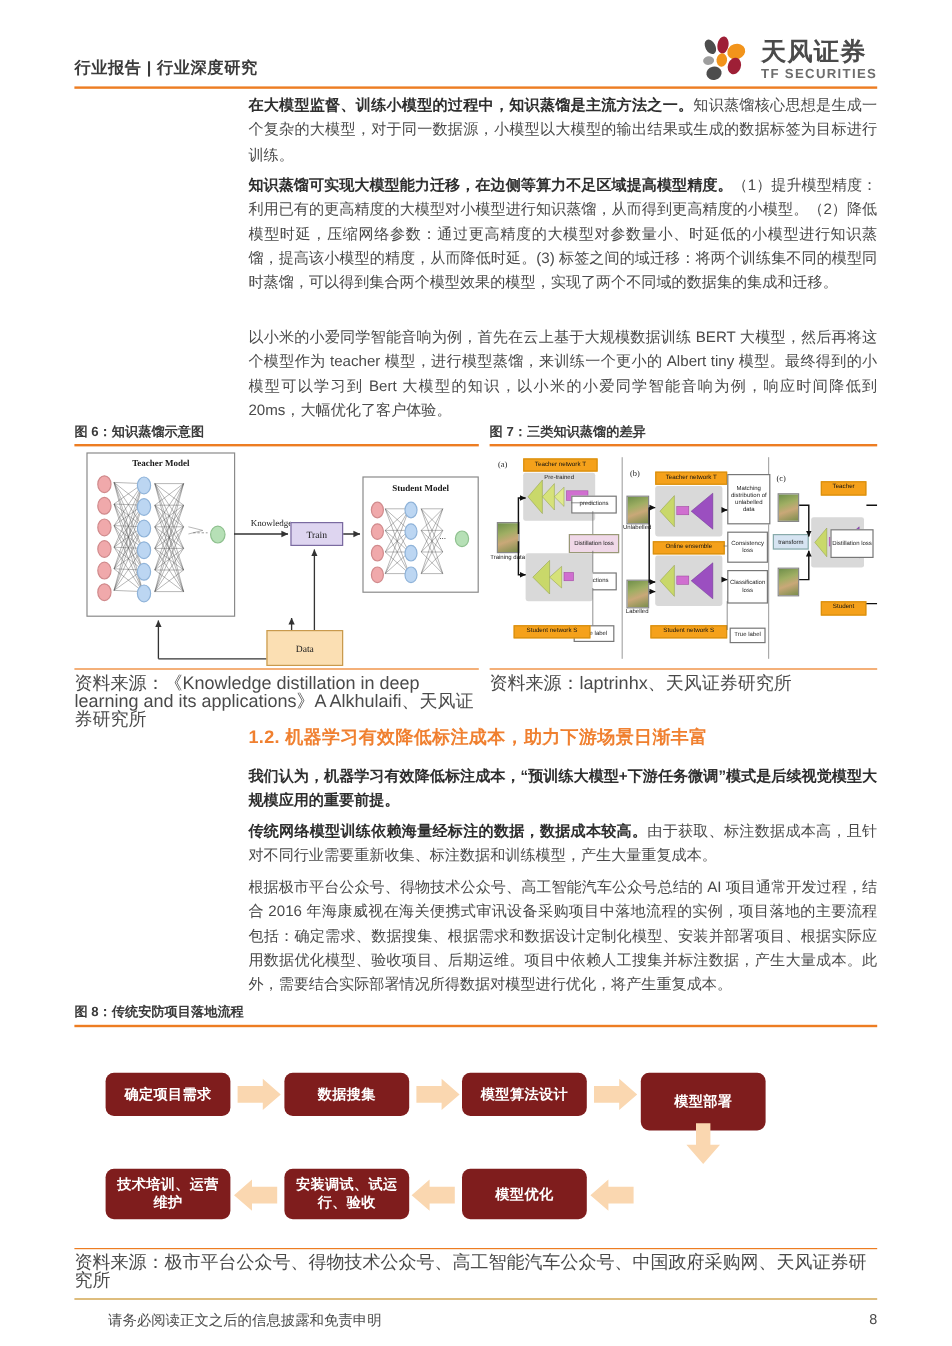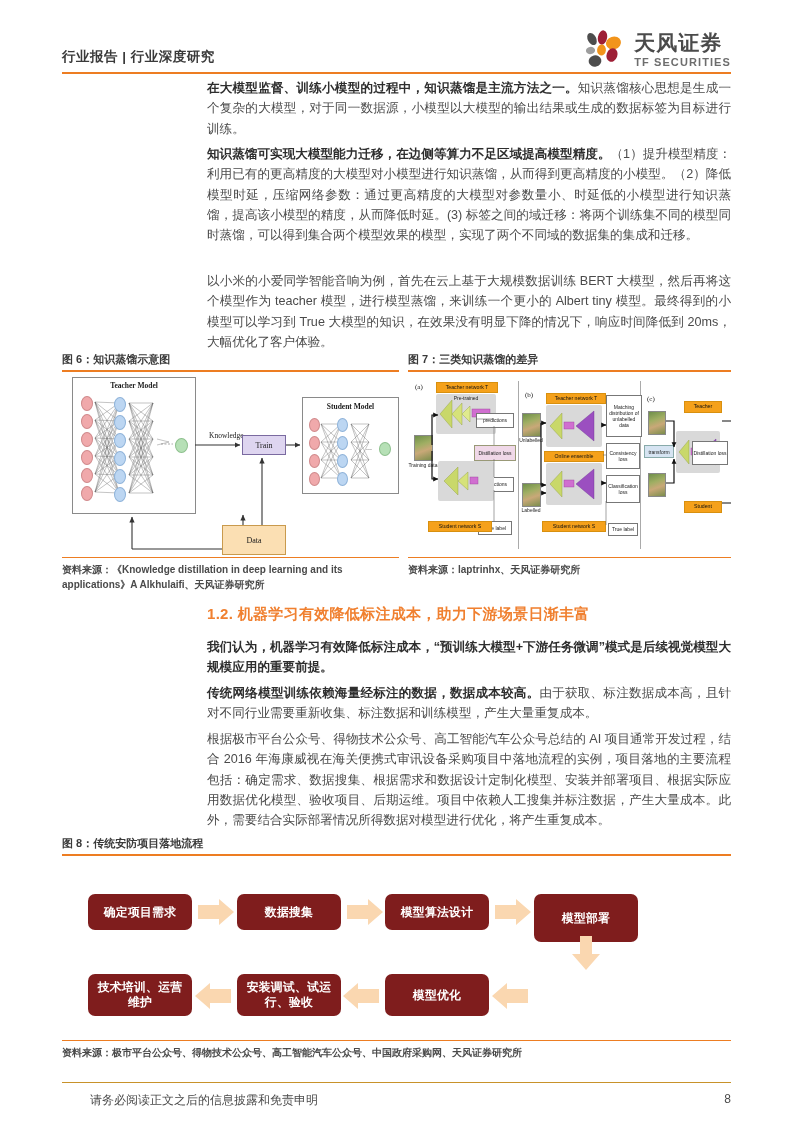--- a/index.html
+++ b/index.html
@@ -120,24 +120,23 @@
     height: 1.6px;
     background: #ED7D22;
   }
   .fig-rule-thin {
     position: absolute;
     height: 1px;
     background: #ED7D22;
   }
   .fig-source {
     position: absolute;
-    font-size: 10px;
+    font-size: 15px;
     color: #4a4a4a;
     line-height: 15px;
-    font-weight: bold;
   }
 
   
   #fig6-box {
     position: absolute;
     left: 62px;
     top: 373px;
     width: 337px;
     height: 184px;
     background: #ffffff;
@@ -353,21 +352,21 @@
 
   <div class="para" style="top:78px;">
     <b>在大模型监督、训练小模型的过程中，知识蒸馏是主流方法之一。</b><span>知识蒸馏核心思想是生成一个复杂的大模型，对于同一数据源，小模型以大模型的输出结果或生成的数据标签为目标进行训练。</span>
   </div>
 
   <div class="para" style="top:144px;">
     <b>知识蒸馏可实现大模型能力迁移，在边侧等算力不足区域提高模型精度。</b><span>（1）提升模型精度：利用已有的更高精度的大模型对小模型进行知识蒸馏，从而得到更高精度的小模型。（2）降低模型时延，压缩网络参数：通过更高精度的大模型对参数量小、时延低的小模型进行知识蒸馏，提高该小模型的精度，从而降低时延。(3) 标签之间的域迁移：将两个训练集不同的模型同时蒸馏，可以得到集合两个模型效果的模型，实现了两个不同域的数据集的集成和迁移。</span>
   </div>
 
   <div class="para" style="top:271px;">
-    <span>以小米的小爱同学智能音响为例，首先在云上基于大规模数据训练 BERT 大模型，然后再将这个模型作为 teacher 模型，进行模型蒸馏，来训练一个更小的 Albert tiny 模型。最终得到的小模型可以学习到 True 大模型的知识，在效果没有明显下降的情况下，响应时间降低到 20ms，大幅优化了客户体验。</span>
+    <span>以小米的小爱同学智能音响为例，首先在云上基于大规模数据训练 BERT 大模型，然后再将这个模型作为 teacher 模型，进行模型蒸馏，来训练一个更小的 Albert tiny 模型。最终得到的小模型可以学习到 Bert 大模型的知识，以小米的小爱同学智能音响为例，响应时间降低到 20ms，大幅优化了客户体验。</span>
   </div>
 
   <div class="fig-caption" style="left:62px; top:352px; width:337px;">图 6：知识蒸馏示意图</div>
   <div class="fig-rule" style="left:62px; top:370px; width:337px;"></div>
 
   <div id="fig6-box">
 
     <div class="model-box" style="left:10px; top:4px; width:122px; height:135px;">
       <div class="model-label" style="top:3px;">Teacher Model</div>
 

